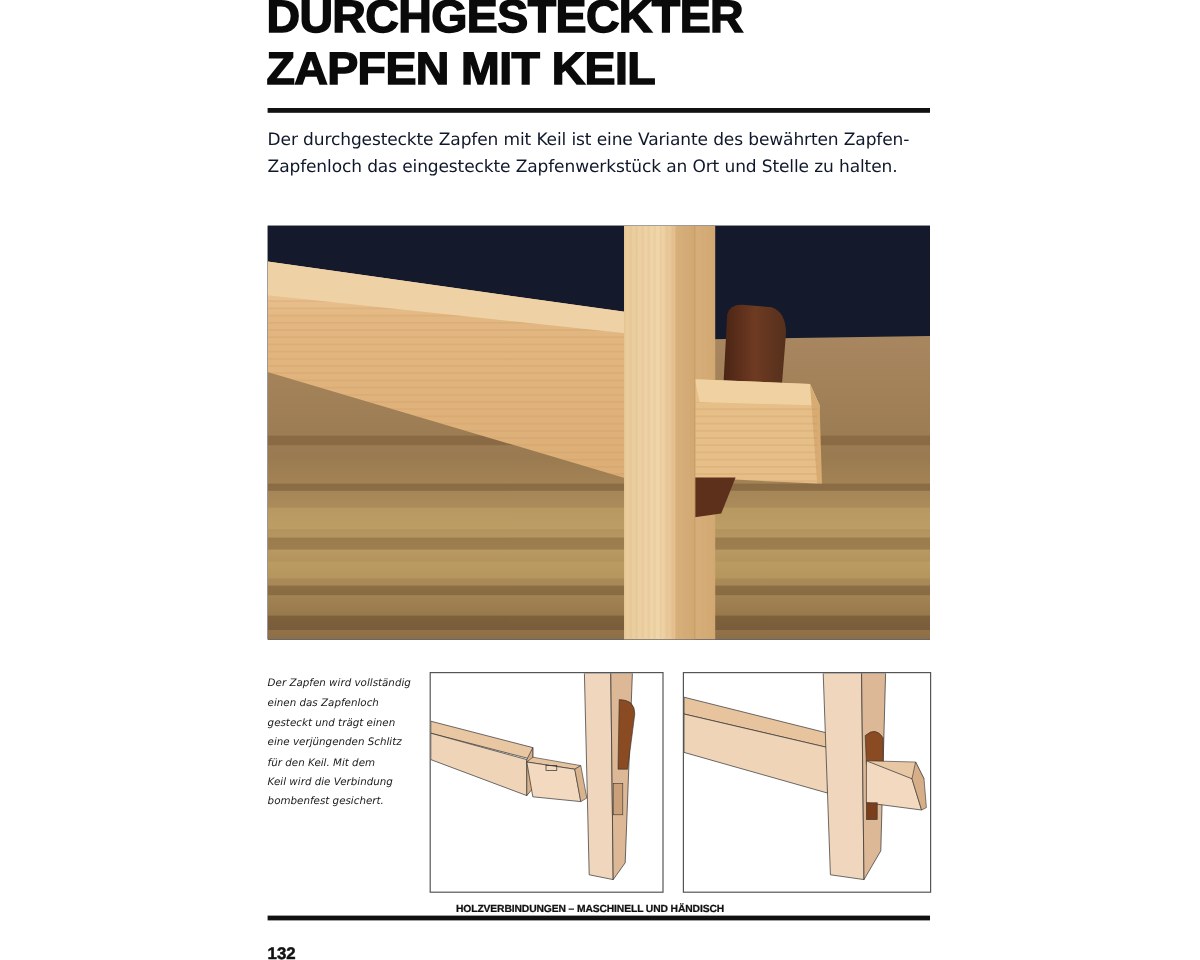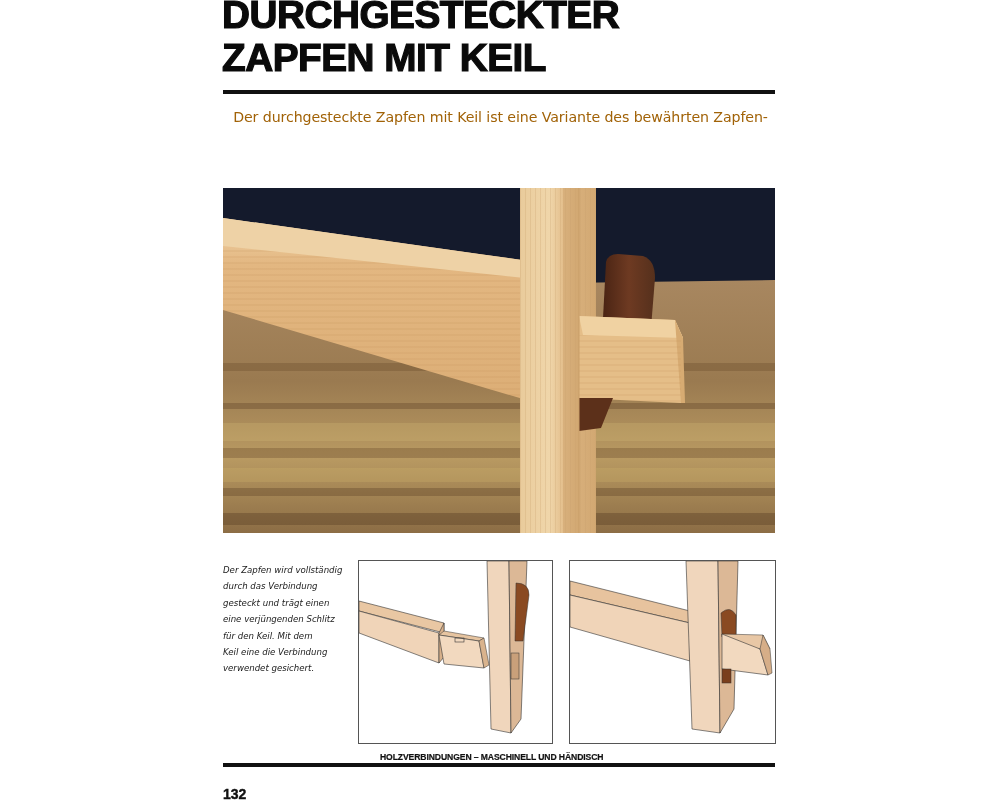--- a/index.html
+++ b/index.html
@@ -15,21 +15,21 @@
       transform: scaleX(1.02); transform-origin: left top;
     }
     .title span { display: block; -webkit-text-stroke: 1.2px #0a0a0a; }
 
     .rule-top { position: absolute; left: 223px; top: 90px; width: 552px; height: 4px; background: #111; }
     .rule-bottom { position: absolute; left: 223px; top: 763px; width: 552px; height: 4px; background: #111; }
 
     .lead {
       position: absolute; left: 223px; top: 107px; width: 555px;
       font-family: "DejaVu Sans", sans-serif; font-size: 14.2px; line-height: 21.5px;
-      color: #a16207; margin: 0; letter-spacing: -0.1px; text-align: center;
+      color: #0f172a; margin: 0; letter-spacing: -0.1px;
     }
     .lead span { display: block; white-space: nowrap; }
 
     .photo { position: absolute; left: 223px; top: 188px; width: 552px; height: 345px; overflow: hidden; background: #14182a; }
     .photo svg { display: block; }
 
     .caption {
       position: absolute; left: 223px; top: 562px; width: 135px;
       font-family: "DejaVu Sans", sans-serif; font-size: 8.6px; line-height: 16.4px; color: #1a1a1a;
     }
@@ -57,20 +57,21 @@
 
   <h1 class="title">
     <span>DURCHGESTECKTER</span>
     <span>ZAPFEN MIT KEIL</span>
   </h1>
 
   <div class="rule-top"></div>
 
   <p class="lead">
     <span>Der durchgesteckte Zapfen mit Keil ist eine Variante des bewährten Zapfen-</span>
+    <span>Zapfenloch das eingesteckte Zapfenwerkstück an Ort und Stelle zu halten.</span>
   </p>
 
   <div class="photo">
     <svg width="552" height="345" viewBox="0 0 552 345" xmlns="http://www.w3.org/2000/svg">
       <defs>
         <linearGradient id="bench" x1="0" y1="0" x2="0" y2="1">
           <stop offset="0" stop-color="#a88760"></stop>
           <stop offset="0.4" stop-color="#9a7a50"></stop>
           <stop offset="0.7" stop-color="#b99a62"></stop>
           <stop offset="1" stop-color="#8c6d45"></stop>
@@ -133,26 +134,26 @@
       <path d="M 356 210 L 390 210 L 378 240 L 356 243 Z" fill="#5c301a"></path>
 
       <rect x="297" y="0" width="59" height="345" fill="url(#post)"></rect>
       <rect x="297" y="0" width="59" height="345" fill="url(#vgrain)"></rect>
       <line x1="356" y1="0" x2="356" y2="345" stroke="#c99e68" stroke-width="1"></line>
     </svg>
   </div>
 
   <div class="caption">
     <span>Der Zapfen wird vollständig</span>
-    <span>durch das Verbindung</span>
+    <span>einen das Zapfenloch</span>
     <span>gesteckt und trägt einen</span>
     <span>eine verjüngenden Schlitz</span>
     <span>für den Keil. Mit dem</span>
-    <span>Keil eine die Verbindung</span>
-    <span>verwendet gesichert.</span>
+    <span>Keil wird die Verbindung</span>
+    <span>bombenfest gesichert.</span>
   </div>
 
   <div class="diagram diagram-1">
     <svg width="192" height="181" viewBox="0 0 192 181" xmlns="http://www.w3.org/2000/svg">
 
       <polygon points="0,40 85,62 85,72 0,50" fill="#e9c7a3" stroke="#333" stroke-width="0.6"></polygon>
       <polygon points="0,50 80,72 80,102 0,72" fill="#f0d4b8" stroke="#333" stroke-width="0.6"></polygon>
       <polygon points="80,72 85,62 85,96 80,102" fill="#d7b08a" stroke="#333" stroke-width="0.6"></polygon>
 
       <polygon points="80,74 120,80 125,77 85,70" fill="#e6c4a0" stroke="#333" stroke-width="0.5"></polygon>

